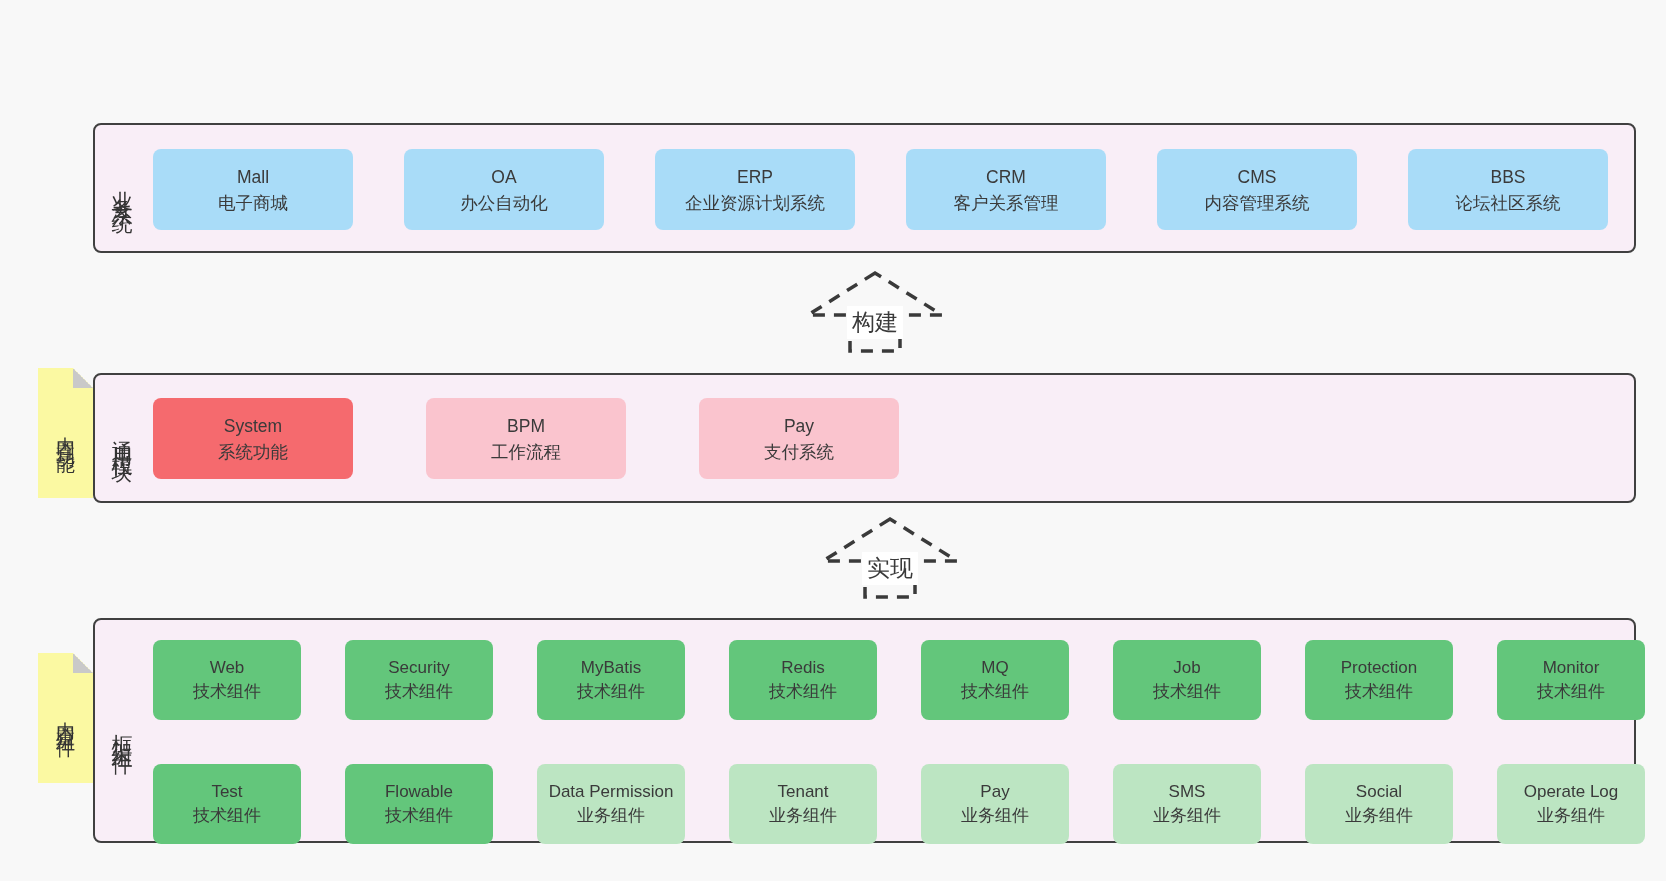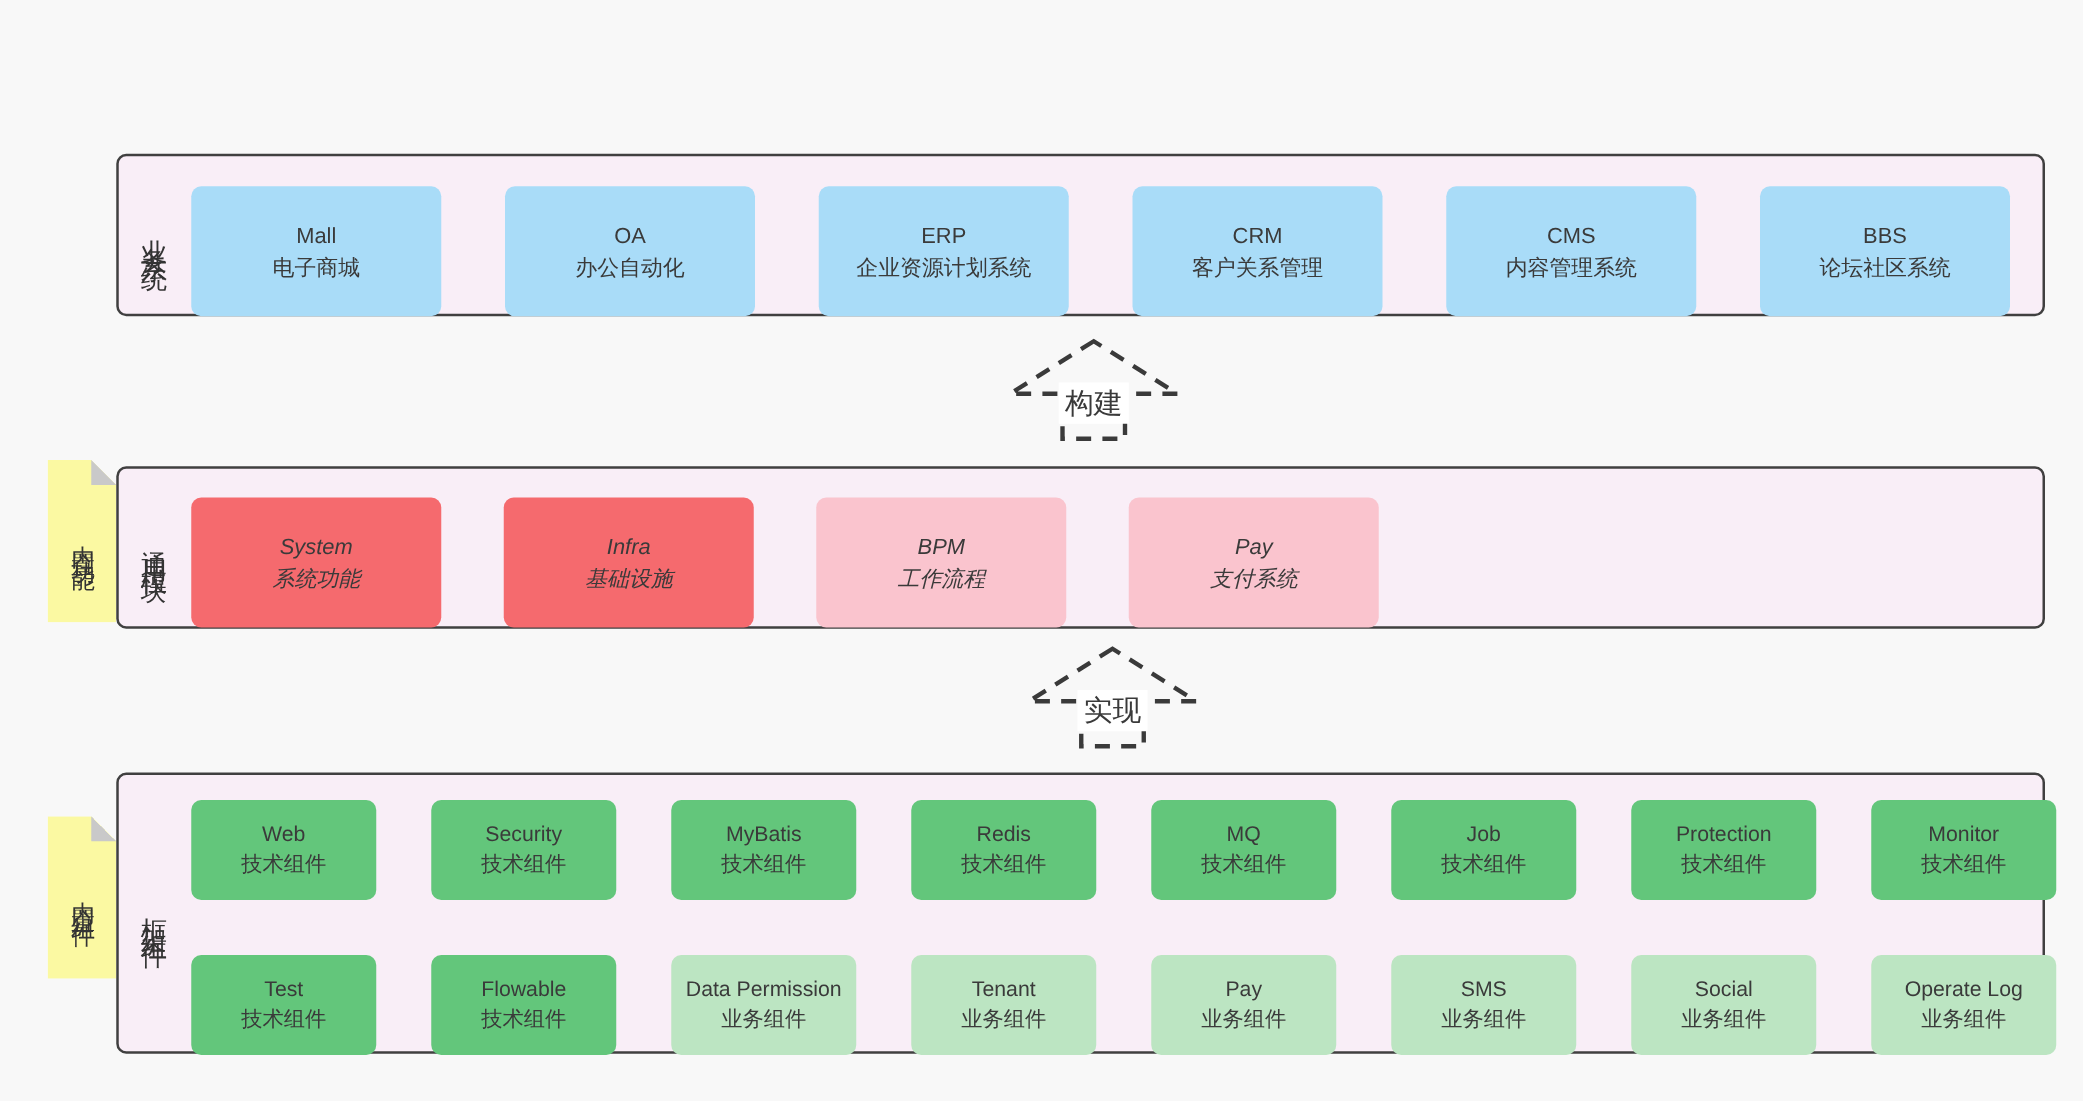--- a/index.html
+++ b/index.html
@@ -26,30 +26,30 @@
     position: absolute; left: 13px; top: 50%;
     transform: translateY(-50%);
     writing-mode: vertical-rl; text-orientation: upright;
     font-size: 21px; letter-spacing: 7px; color: #333;
     white-space: nowrap;
   }
 
   
   .boxes { position: absolute; left: 58px; }
   .layer-1 .boxes { top: 24px; display: flex; gap: 51px; }
-  .layer-2 .boxes { top: 23px; display: flex; gap: 50px; font-style: italic; }
+  .layer-2 .boxes { top: 23px; display: flex; gap: 73px; }
   .layer-3 .boxes { top: 20px; display: grid; grid-template-columns: repeat(8, 148px); column-gap: 39px; row-gap: 23px; gap: 44px; }
 
   .box {
     border-radius: 8px;
     display: flex; flex-direction: column; justify-content: center; align-items: center;
     text-align: center; font-size: 17.5px; line-height: 26px; color: #3a3a3a;
     box-sizing: border-box; padding: 0 10px;
   }
-  .layer-1 .box, .layer-2 .box { width: 200px; height: 104px; }
+  .layer-1 .box, .layer-2 .box { width: 200px; height: 81px; }
   .layer-3 .box { width: 148px; height: 80px; line-height: 24px; font-size: 17px; }
 
   .box.blue        { background: #a9dcf8; }
   .box.red         { background: #f56a6e; }
   .box.pink        { background: #fac4ce; text-align: right; }
   .box.green       { background: #63c67b; }
   .box.green-light { background: #bce5c2; text-align: center; }
   .box .t, .box .s { display: block; }
 
   
@@ -133,24 +133,20 @@
     <span class="arrow-label">构建</span>
   </div>
 
   <div class="layer layer-2">
     <div class="layer-label">通用模块</div>
     <div class="boxes">
       <div class="box red">
         <span class="t">System</span>
         <span class="s">系统功能</span>
       </div>
-      <div class="box red">
-        <span class="t">Infra</span>
-        <span class="s">基础设施</span>
-      </div>
       <div class="box pink">
         <span class="t">BPM</span>
         <span class="s">工作流程</span>
       </div>
       <div class="box pink">
         <span class="t">Pay</span>
         <span class="s">支付系统</span>
       </div>
     </div>
   </div>

